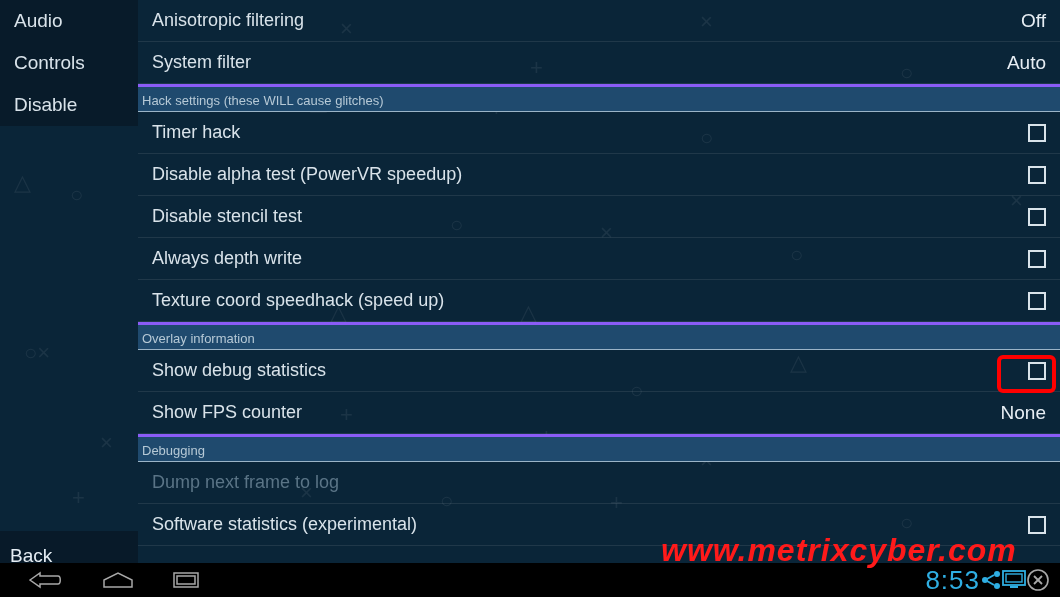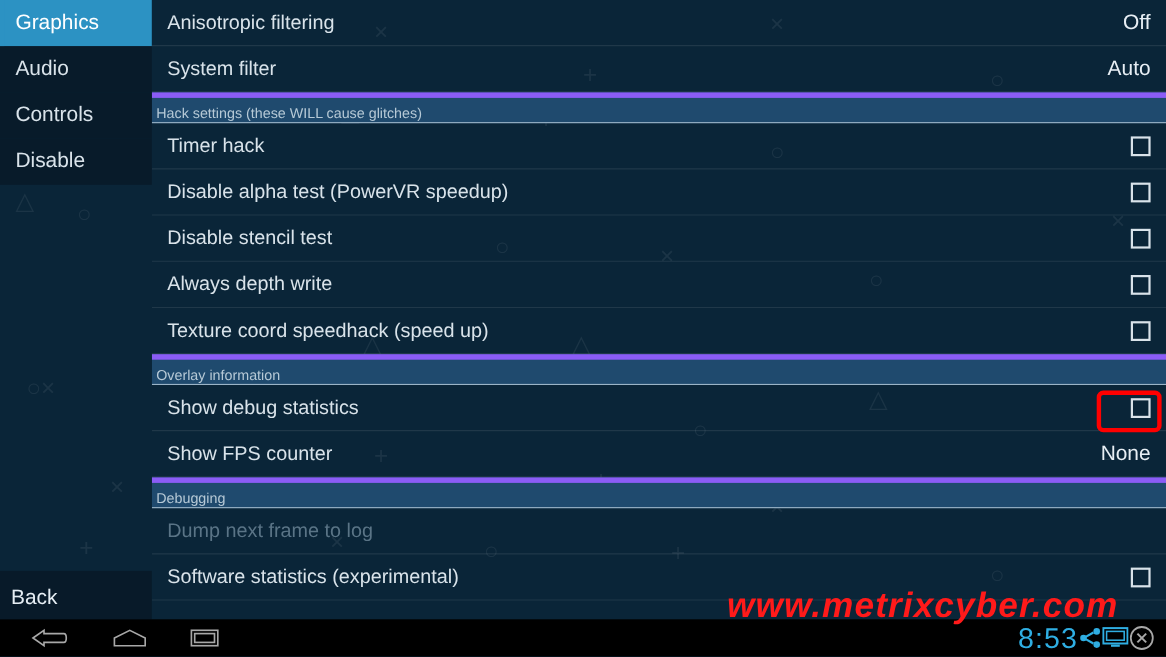--- a/index.html
+++ b/index.html
@@ -9,33 +9,33 @@
     .bg-doodle {position:absolute;inset:0;z-index:0;pointer-events:none;overflow:hidden;}
     .bg-doodle span{position:absolute;color:rgba(255,255,255,0.07);font-size:22px;font-weight:300;user-select:none;}
 
     .app {position:absolute;top:0;left:0;right:0;bottom:34px;display:flex;z-index:1;}
 
     
     .sidebar {display:flex;flex-direction:column;width:138px;background:transparent;}
     .side-item {height:42px;line-height:42px;padding-left:10px;color:#d9e3ea;font-size:19px;font-weight:400;border-left:4px solid transparent;cursor:pointer;}
     .side-item.active {background:#2c92c3;color:#ffffff;border-left:4px solid #2c92c3;}
     .side-item:not(.active){background:rgba(8,26,40,0.85);}
-    .back-btn {margin-top:auto;height:44px;line-height:50px;padding-left:10px;background:rgba(8,26,40,0.9);color:#e6eef4;font-size:19px;cursor:pointer;}
+    .back-btn {margin-top:auto;height:32px;line-height:50px;padding-left:10px;background:rgba(8,26,40,0.9);color:#e6eef4;font-size:19px;cursor:pointer;}
 
     
     .main {flex:1;overflow:hidden;display:flex;flex-direction:column;}
     .row {display:flex;align-items:center;height:42px;border-bottom:1px solid rgba(255,255,255,0.09);padding:0 14px;cursor:pointer;}
     .row .label {color:#d9e3ea;font-size:18px;font-weight:400;}
     .row .value {margin-left:auto;color:#e7eef4;font-size:19px;}
     .checkbox {width:18px;height:18px;border:2px solid #d9e3ea;margin-left:auto;}
     .row.disabled .label{color:#5a7486;}
     .row.disabled{cursor:default;}
 
     .section-header {height:28px;line-height:28px;padding:0 4px 0 4px;background:#1f4a6e;color:#b6c9d6;font-size:13px;border-bottom:1px solid #9bb4c7;}
-    .section-header.tight {border-top:5px solid #8b5cf6;}
+    .section-header.tight {border-top:3px solid #8b5cf6;}
 
     .highlight-ring {position:absolute;border:4px solid #ff0000;border-radius:6px;pointer-events:none;z-index:5;}
     .watermark {position:absolute;color:#ff1a1a;font-size:32px;font-weight:bold;font-style:italic;letter-spacing:1px;z-index:4;}
 
     
     .statusbar {position:absolute;bottom:0;left:0;right:0;height:34px;background:#000;display:flex;align-items:center;z-index:2;}
     .nav-icons {display:flex;gap:38px;padding-left:28px;color:#a8a8a8;}
     .nav-icons svg{display:block;}
     .status-right {margin-left:auto;display:flex;align-items:center;gap:0;padding-right:10px;color:#2faee2;}
     .clock {font-size:26px;font-weight:300;letter-spacing:1px;color:#2faee2;}
@@ -71,21 +71,20 @@
   <span style="top:448px;left:700px;">×</span>
   <span style="top:485px;left:72px;">+</span>
   <span style="top:480px;left:300px;">×</span>
   <span style="top:488px;left:440px;">○</span>
   <span style="top:510px;left:900px;">○</span>
   <span style="top:490px;left:610px;">+</span>
 </div>
 
 <div class="app">
   <div class="sidebar">
-    <div class="side-item active"><span>Graphics</span></div>
     <div class="side-item"><span>Audio</span></div>
     <div class="side-item"><span>Controls</span></div>
     <div class="side-item"><span>Disable</span></div>
     <div class="back-btn"><span>Back</span></div>
   </div>
 
   <div class="main">
 
     <div class="row">
       <span class="label">Anisotropic filtering</span>

